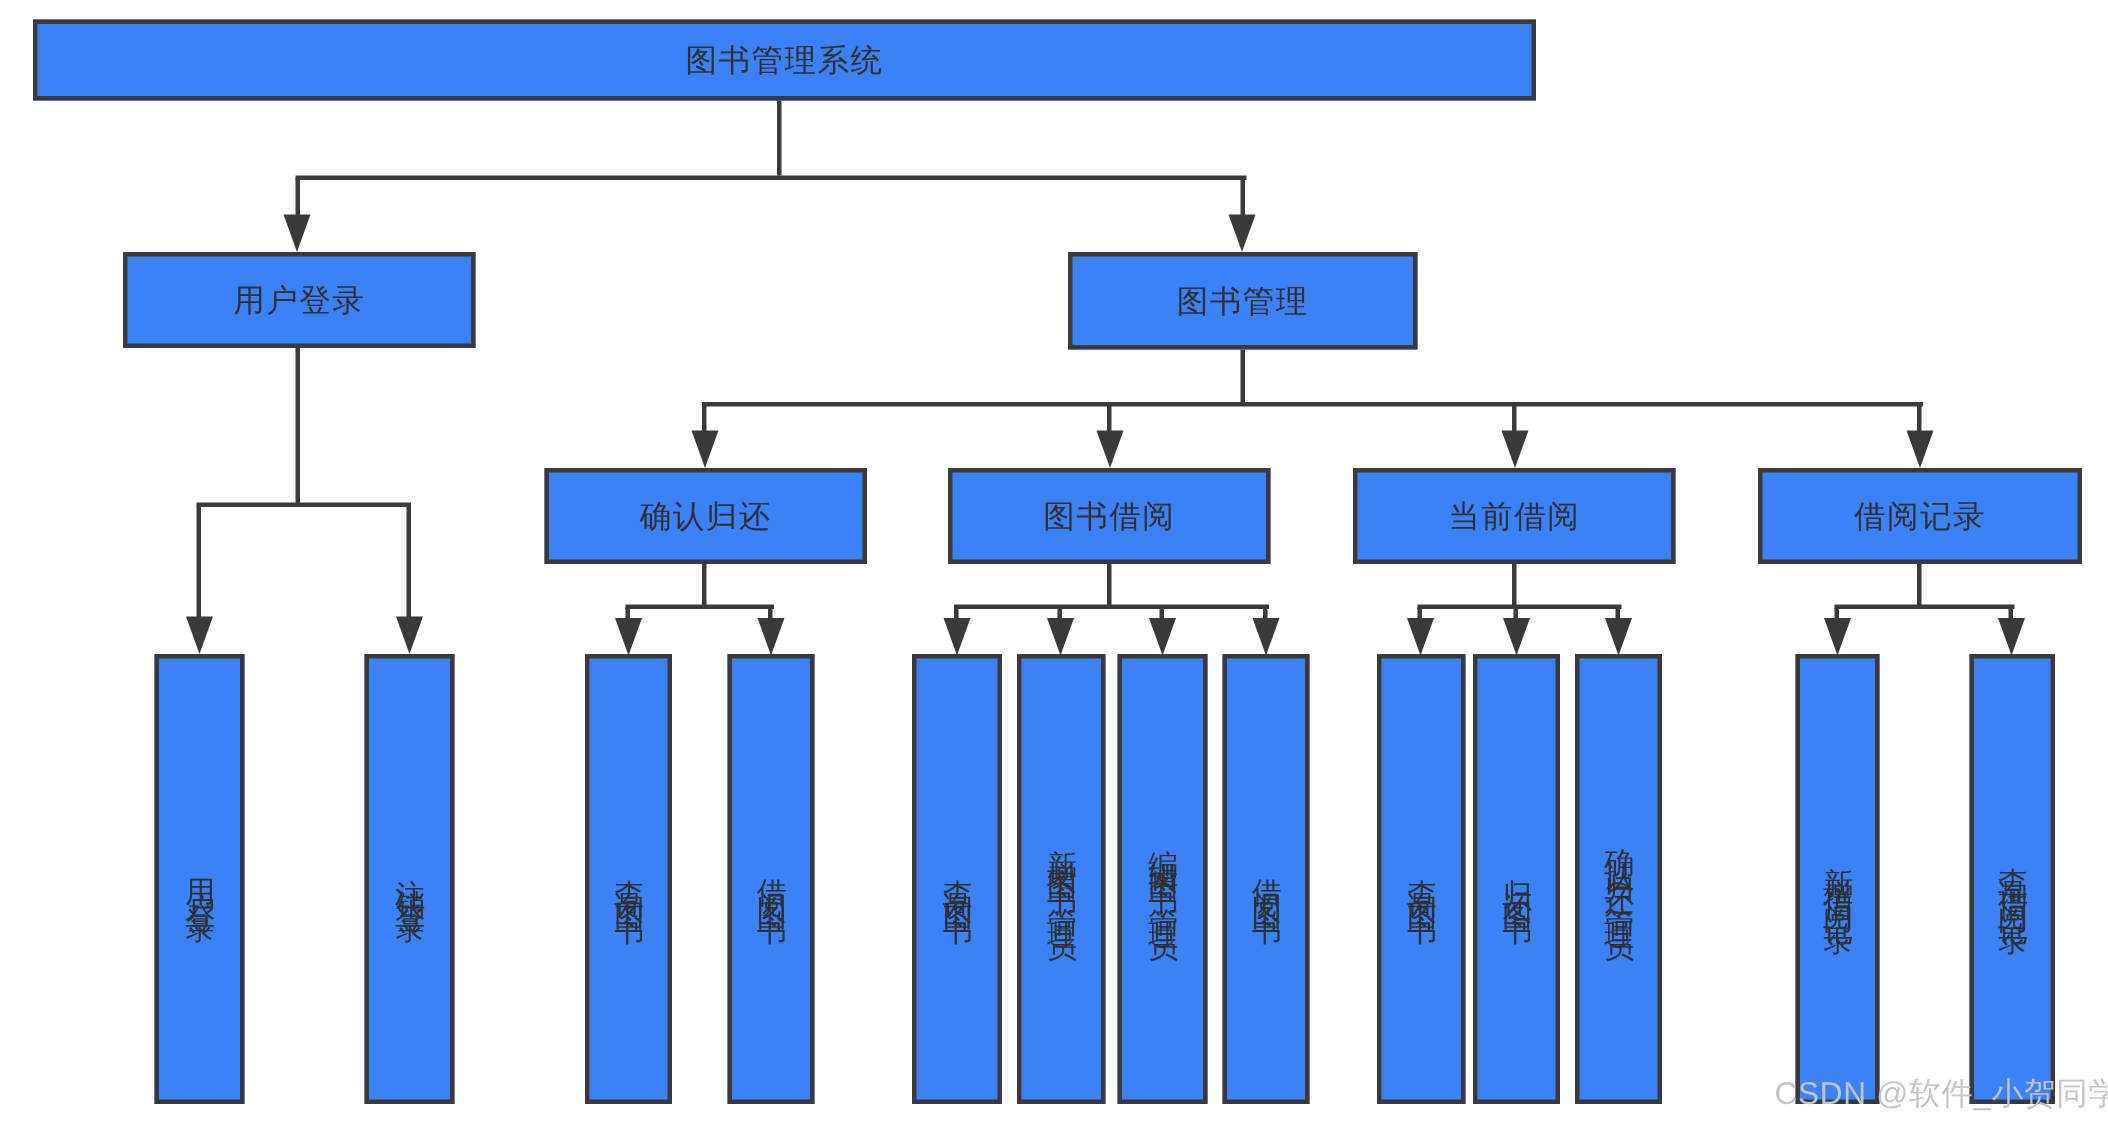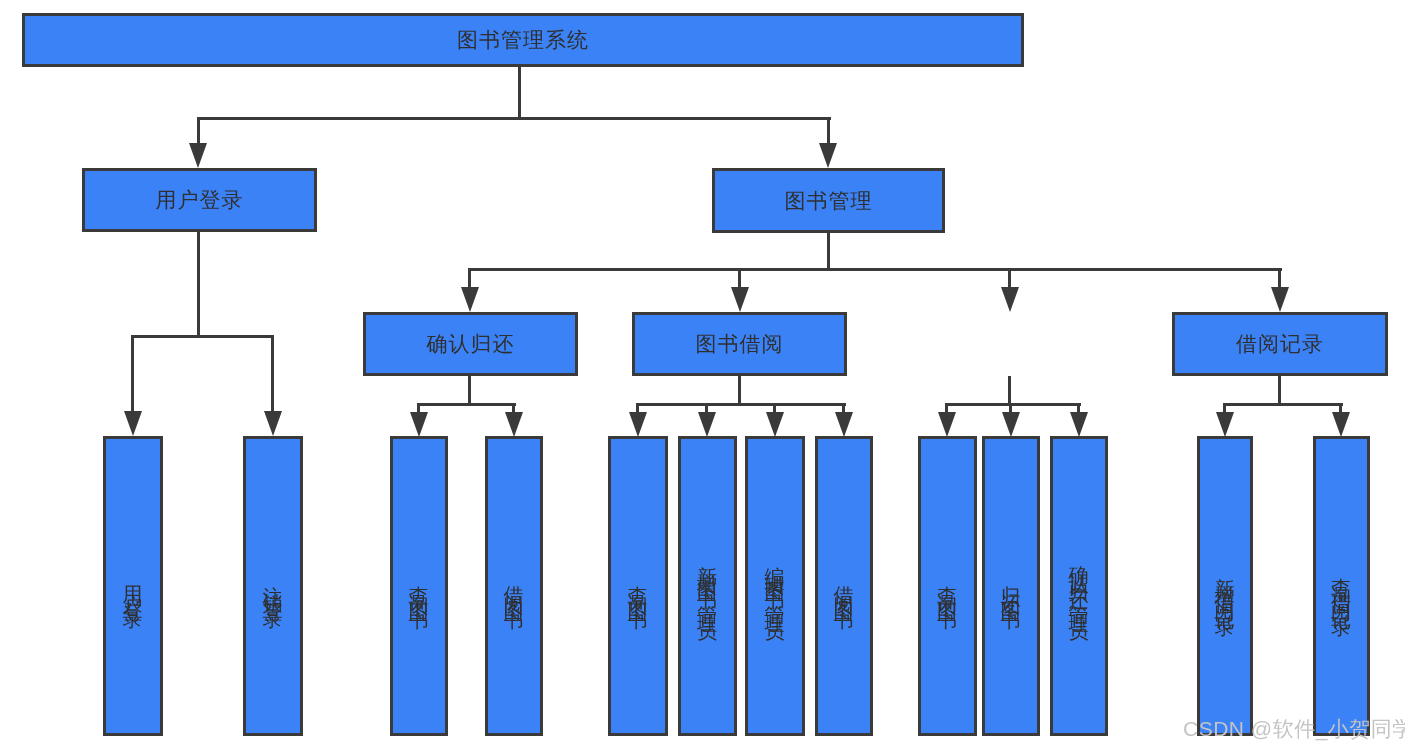--- a/index.html
+++ b/index.html
@@ -72,20 +72,23 @@
   </div>
   <div class="box" style="left:712px;top:168px;width:233px;height:65px;">
     <span>图书管理</span>
   </div>
 
   <div class="box" style="left:363px;top:312px;width:215px;height:64px;">
     <span>确认归还</span>
   </div>
   <div class="box" style="left:632px;top:312px;width:215px;height:64px;align-items:center;">
     <span>图书借阅</span>
+  </div>
+  <div class="box" style="left:902px;top:312px;width:215px;height:64px;">
+    <span>当前借阅</span>
   </div>
   <div class="box" style="left:1172px;top:312px;width:216px;height:64px;">
     <span>借阅记录</span>
   </div>
 
   <div class="box leaf" style="left:103px;top:436px;width:60px;height:300px;">
     <span class="vtext">用户登录</span>
   </div>
   <div class="box leaf" style="left:243px;top:436px;width:60px;height:300px;">
     <span class="vtext">注销登录</span>

